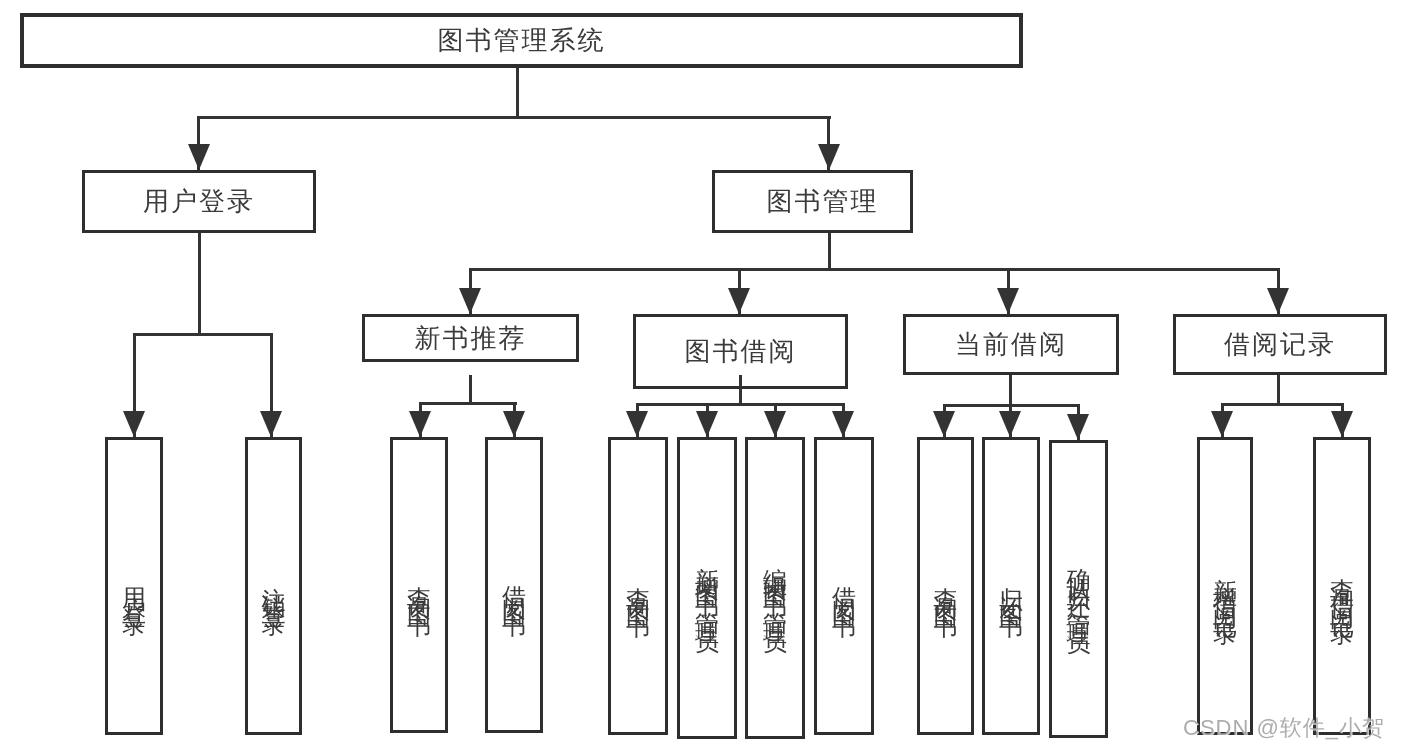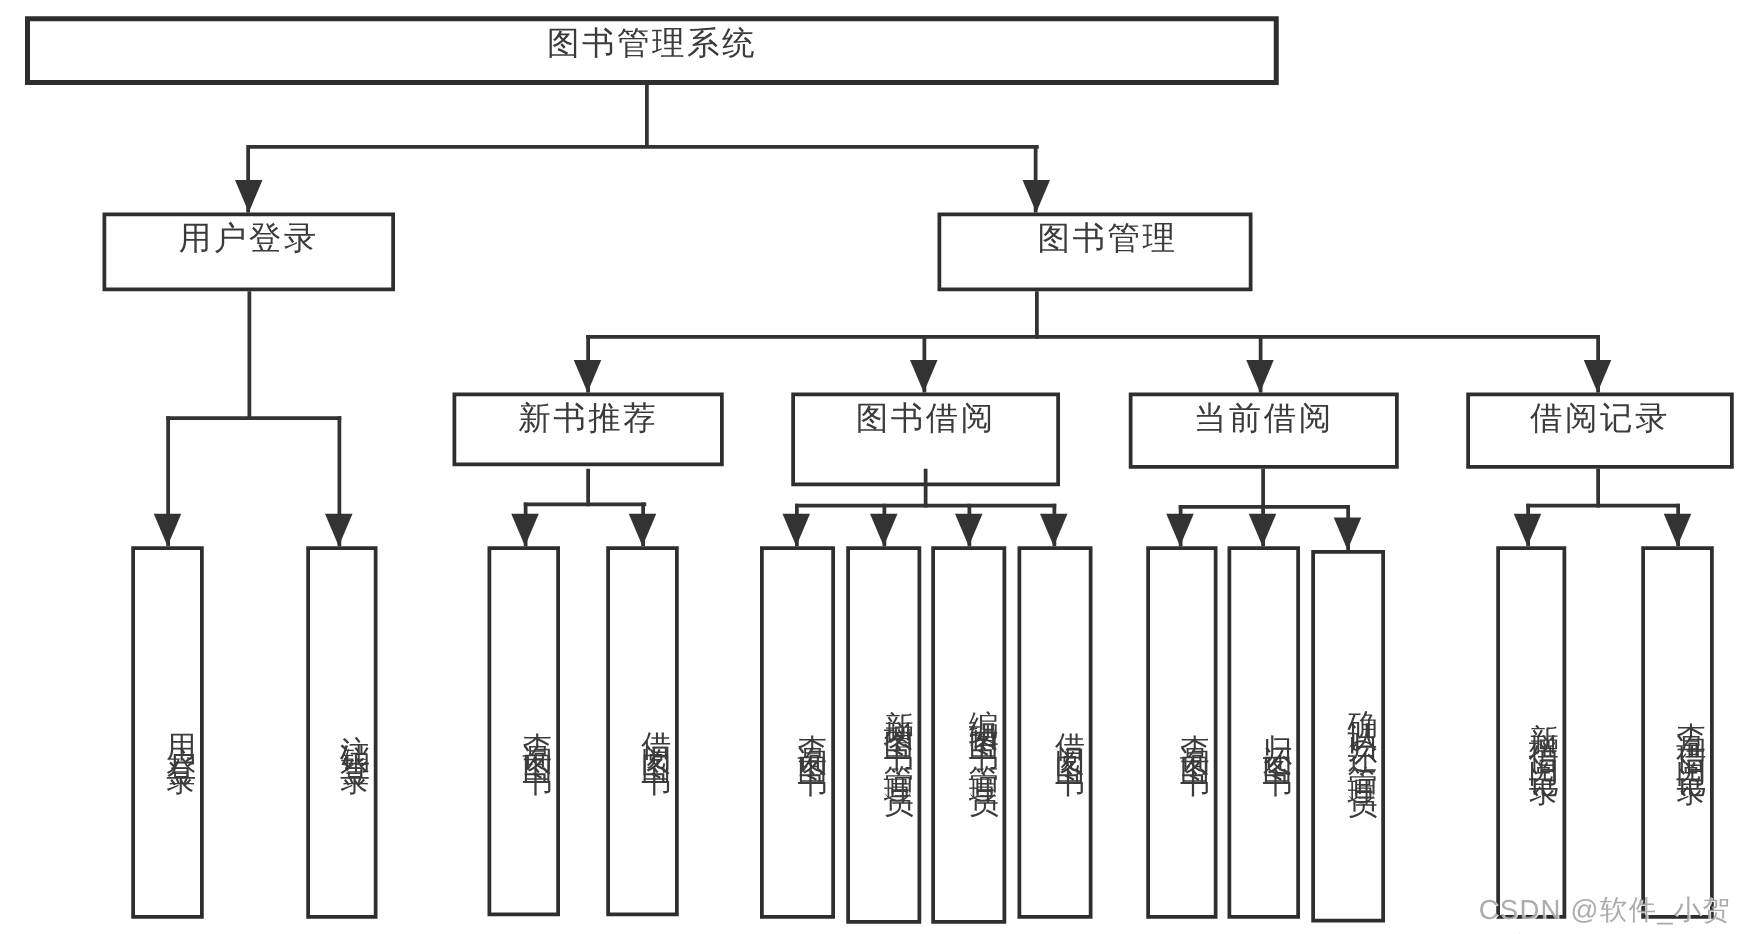--- a/index.html
+++ b/index.html
@@ -2,21 +2,21 @@
 <html><head>
 <meta charset="utf-8">
 <style>
   html,body{margin:0;padding:0;background:#ffffff;}
   .canvas{
     position:relative;width:1405px;height:747px;background:#ffffff;
     font-family:"Liberation Sans","DejaVu Sans",sans-serif;overflow:hidden;
   }
   .node{
     position:absolute;box-sizing:border-box;background:#ffffff;
-    border:3px solid #2e2e2e;display:flex;align-items:flex-start;justify-content:center;
+    border:3px solid #2e2e2e;display:flex;align-items:center;justify-content:center;
     color:#3b3b3b;font-size:26px;letter-spacing:2px;white-space:nowrap;
   }
   .root{border-width:4px;}
   .vnode{
     writing-mode:vertical-rl;font-size:24px;letter-spacing:9px;white-space:normal;
   }
   .vnode .lbl{display:block;}
   .hl,.vl{position:absolute;background:#333333;}
   .arrow{
     position:absolute;width:0;height:0;
@@ -33,25 +33,25 @@
 
 <div class="canvas">
 
   <div class="node root" style="left:20px;top:13px;width:1003px;height:55px;">
     <span class="lbl">图书管理系统</span>
   </div>
 
   <div class="node" style="left:82px;top:170px;width:234px;height:63px;">
     <span class="lbl">用户登录</span>
   </div>
-  <div class="node" style="left:750px;top:170px;width:252px;height:63px;padding-left:20px;">
+  <div class="node" style="left:712px;top:170px;width:201px;height:63px;padding-left:20px;">
     <span class="lbl">图书管理</span>
   </div>
 
-  <div class="node" style="left:362px;top:314px;width:217px;height:59px;">
+  <div class="node" style="left:362px;top:314px;width:217px;height:48px;">
     <span class="lbl">新书推荐</span>
   </div>
   <div class="node" style="left:633px;top:314px;width:215px;height:75px;">
     <span class="lbl">图书借阅</span>
   </div>
   <div class="node" style="left:903px;top:314px;width:216px;height:61px;">
     <span class="lbl">当前借阅</span>
   </div>
   <div class="node" style="left:1173px;top:314px;width:214px;height:61px;">
     <span class="lbl">借阅记录</span>

